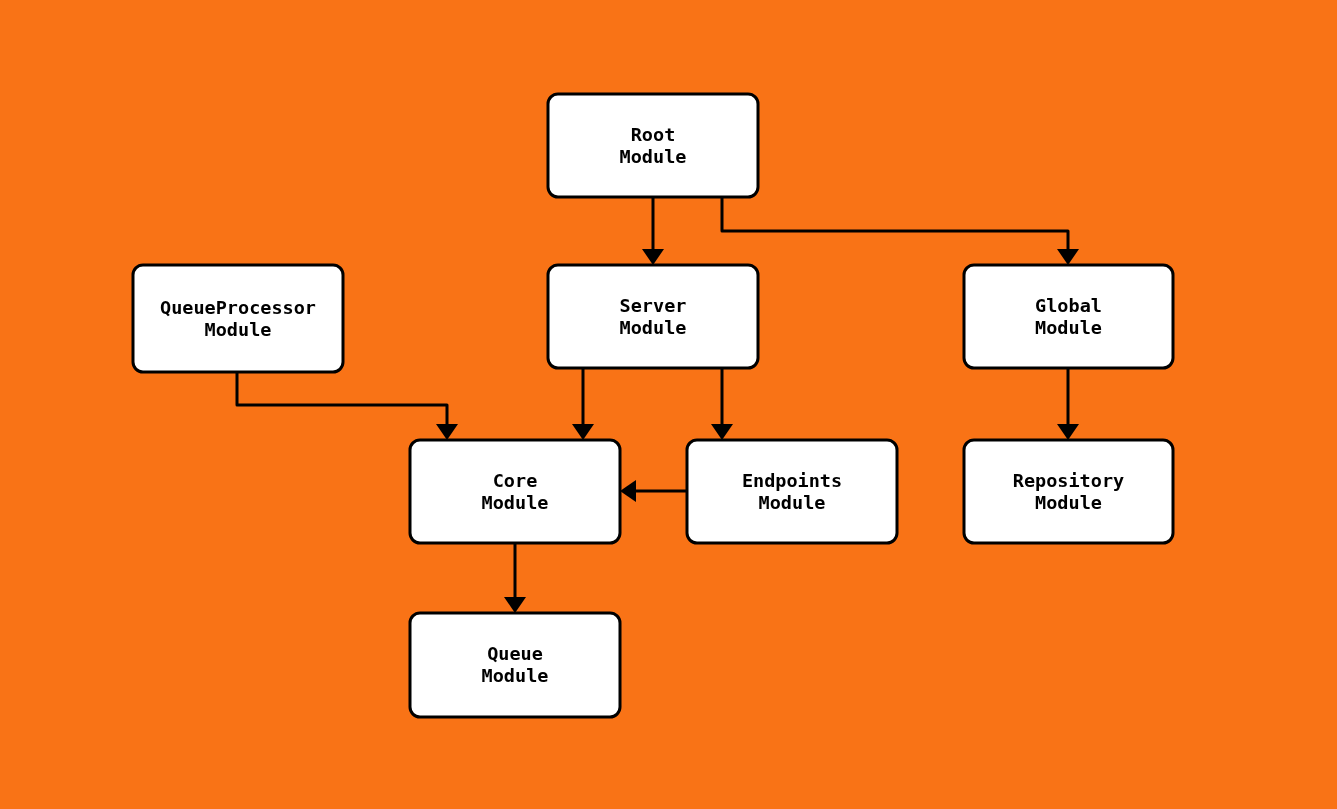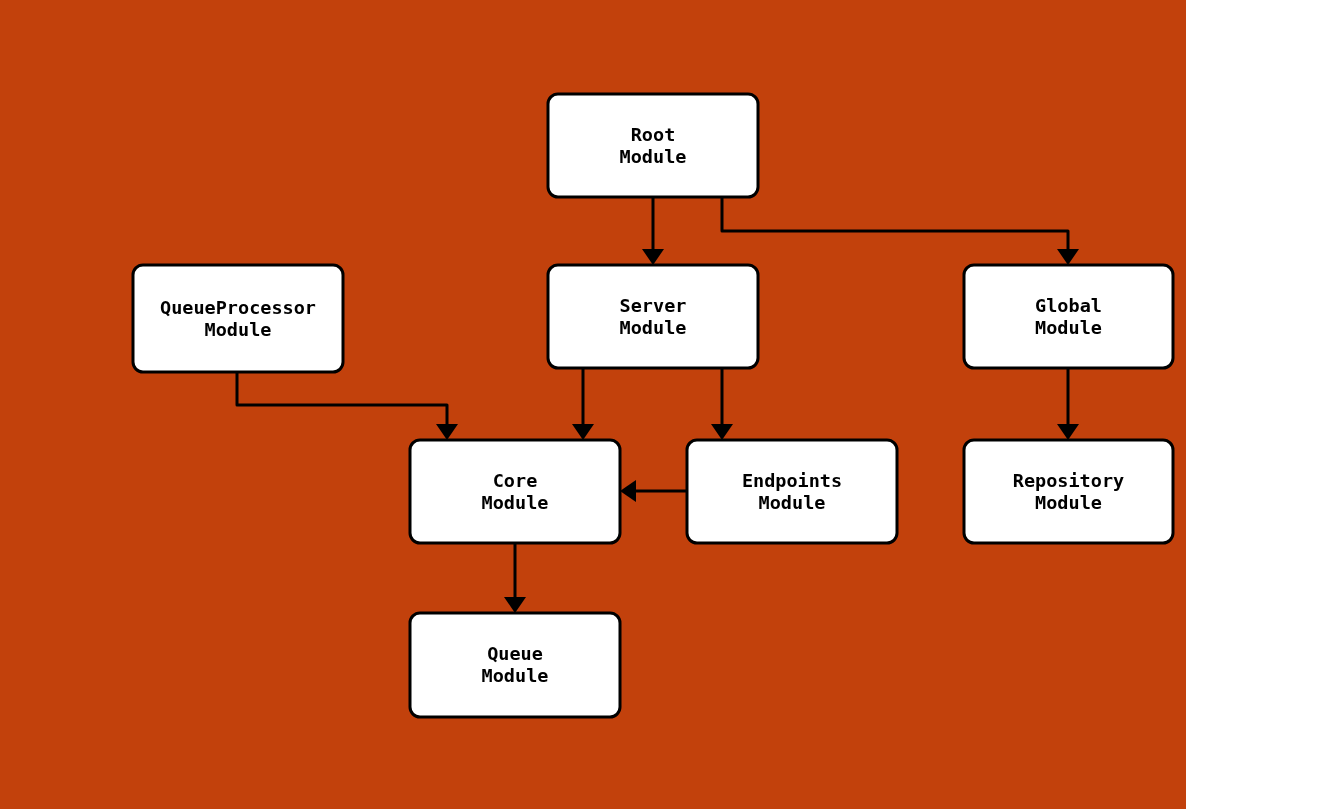--- a/index.html
+++ b/index.html
@@ -9,23 +9,23 @@
     background: #ffffff;
   }
   body {
     width: 1337px;
     height: 809px;
     font-family: "DejaVu Sans Mono", "Liberation Mono", monospace;
     overflow: hidden;
   }
   #diagram-root {
     position: relative;
-    width: 1186px;
+    width: 1337px;
     height: 809px;
-    background: #c2410c;
+    background: #f97316;
   }
   svg.diagram-canvas {
     display: block;
     width: 1337px;
     height: 809px;
   }
   .node-box {
     fill: #ffffff;
     stroke: #000000;
     stroke-width: 3;

